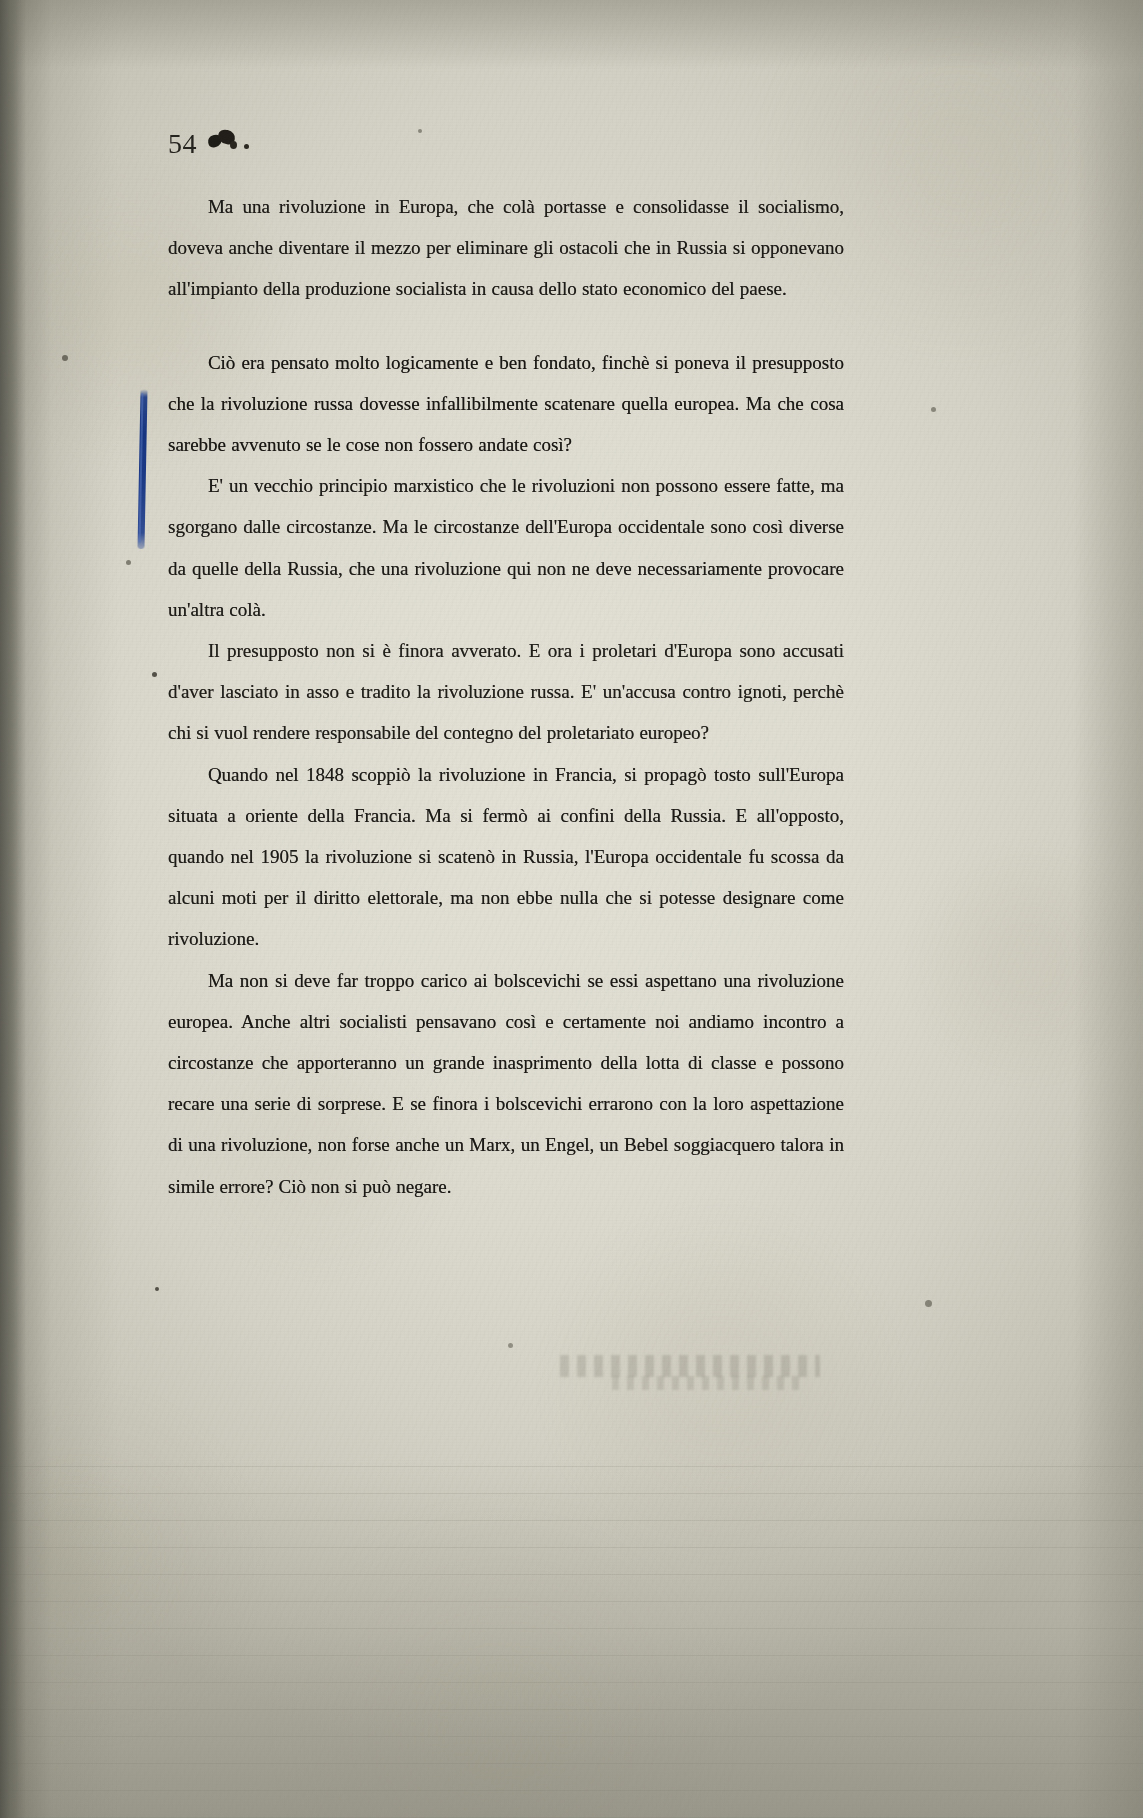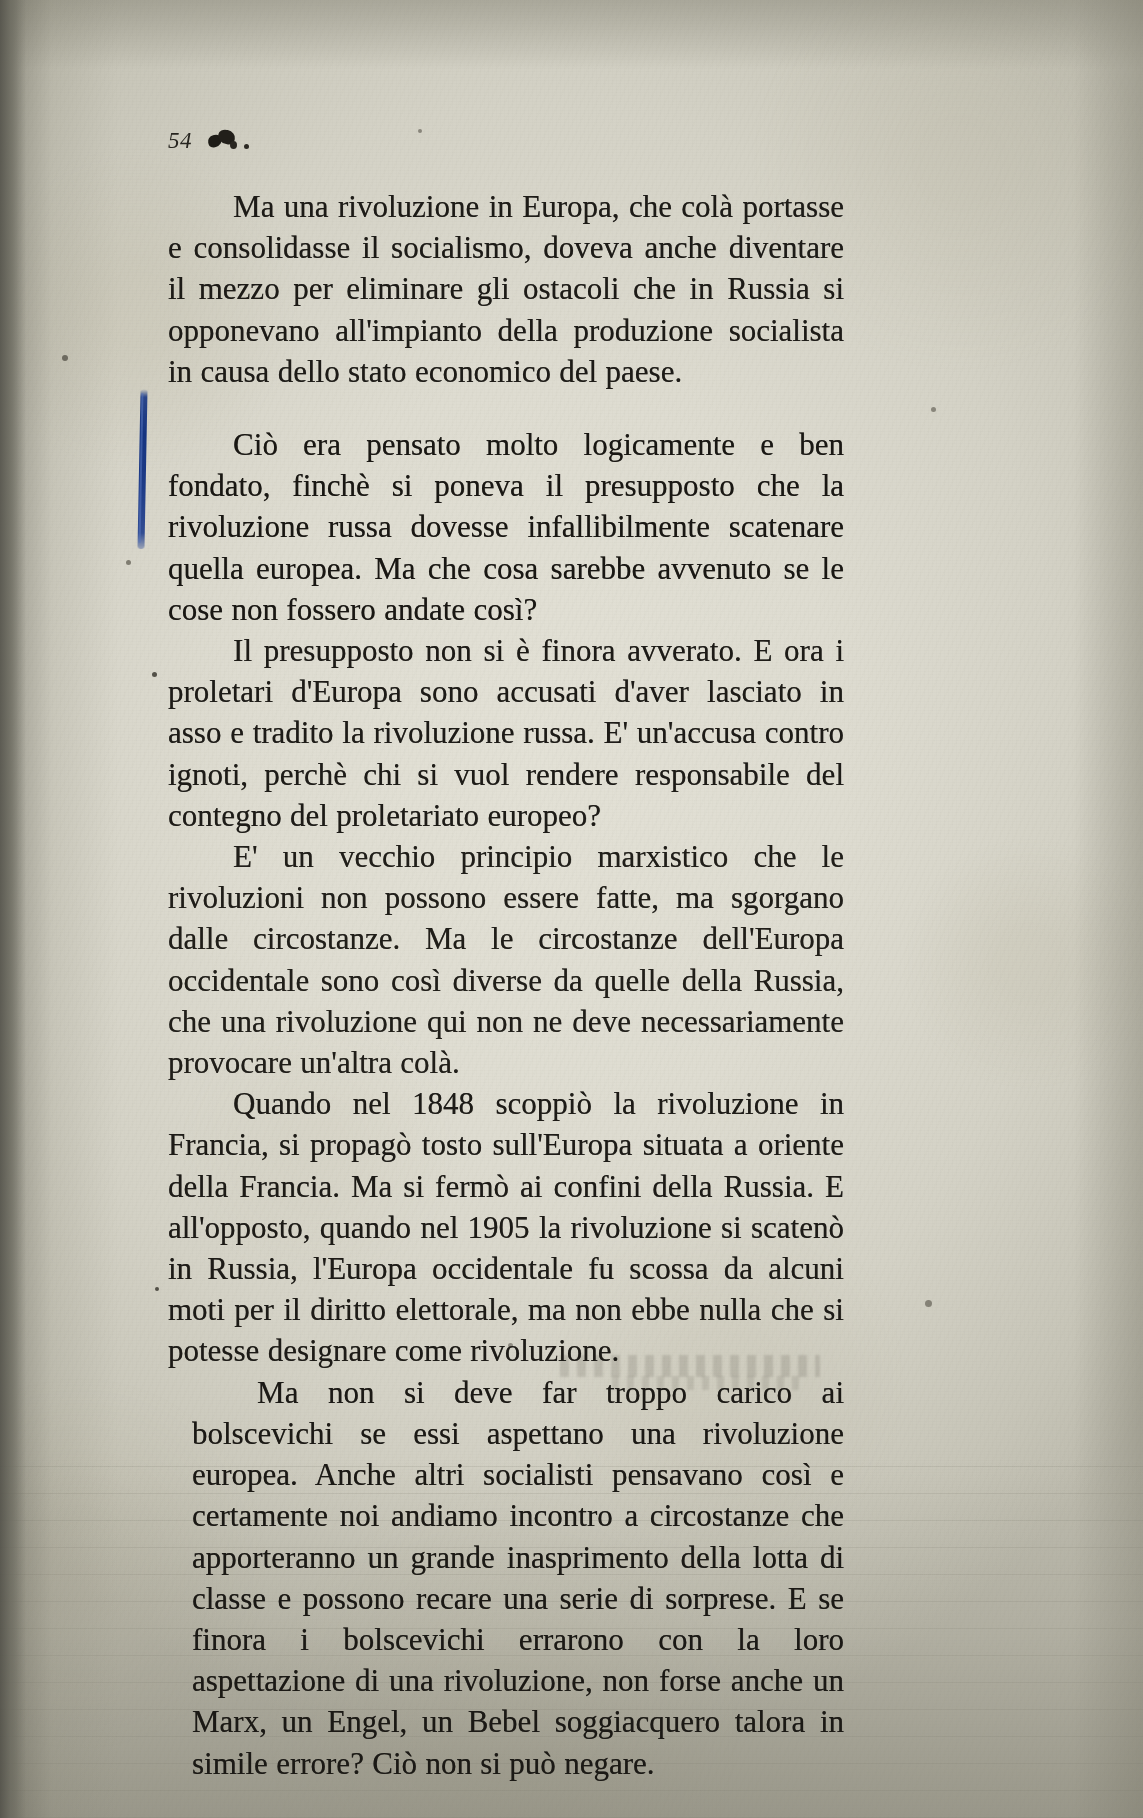--- a/index.html
+++ b/index.html
@@ -95,27 +95,26 @@
 
   
   .text-column {
     position: absolute;
     left: 168px;
     top: 128px;
     width: 676px;
   }
 
   .folio {
-    font-size: 23px;
+    font-size: 28px;
     color: #26241f;
     letter-spacing: .5px;
     margin-bottom: 30px;
     position: relative;
     height: 28px;
-    font-style: italic;
   }
   .folio-number {
     position: absolute;
     left: 0; top: 0;
   }
   .folio-blot {
     position: absolute;
     left: 38px; top: 2px;
     width: 34px; height: 19px;
   }
@@ -135,31 +134,31 @@
     background: #2a2721;
   }
   .folio-dot {
     position: absolute; left: 76px; top: 16px;
     width: 5px; height: 5px; border-radius: 50%;
     background: #2b2822;
   }
 
   .body-text p {
     margin: 0;
-    font-size: 31px;
+    font-size: 19px;
     line-height: 41.2px;
     color: #1d1b17;
     text-align: justify;
     text-indent: 2.1em;
     text-rendering: optimizeLegibility;
     
     text-shadow: 0 0 .6px rgba(30,28,23,.55), .3px .2px .4px rgba(40,38,32,.22);
     word-spacing: .02em;
   }
-  .body-text p.last-line-full { text-align-last: auto; margin-left: 24px; }
+  .body-text p.last-line-full { text-align-last: auto; }
 
   
   .body-text p:nth-child(2) { color: #191713; margin-top: 32px; }
   .body-text p:nth-child(4) { color: #201e19; }
   .body-text p:nth-child(6) { color: #1b1915; }
 
   
   .blue-margin-mark {
     position: absolute;
     left: 139px;
@@ -258,20 +257,20 @@
         <span class="b1"></span>
           <span class="b2"></span>
           <span class="b3"></span>
       </span>
       <span class="folio-dot"></span>
     </div>
 
     <div class="body-text">
       <p>Ma una rivoluzione in Europa, che colà portasse e consolidasse il socialismo, doveva anche diventare il mezzo per eliminare gli ostacoli che in Russia si opponevano all'impianto della produzione socialista in causa dello stato economico del paese.</p>
       <p>Ciò era pensato molto logicamente e ben fondato, finchè si poneva il presupposto che la rivoluzione russa dovesse infallibilmente scatenare quella europea. Ma che cosa sarebbe avvenuto se le cose non fossero andate così?</p>
+      <p>E' un vecchio principio marxistico che le rivoluzioni non possono essere fatte, ma sgorgano dalle circostanze. Ma le circostanze dell'Europa occidentale sono così diverse da quelle della Russia, che una rivoluzione qui non ne deve necessariamente provocare un'altra colà.</p>
       <p>Il presupposto non si è finora avverato. E ora i proletari d'Europa sono accusati d'aver lasciato in asso e tradito la rivoluzione russa. E' un'accusa contro ignoti, perchè chi si vuol rendere responsabile del contegno del proletariato europeo?</p>
-      <p>E' un vecchio principio marxistico che le rivoluzioni non possono essere fatte, ma sgorgano dalle circostanze. Ma le circostanze dell'Europa occidentale sono così diverse da quelle della Russia, che una rivoluzione qui non ne deve necessariamente provocare un'altra colà.</p>
       <p>Quando nel 1848 scoppiò la rivoluzione in Francia, si propagò tosto sull'Europa situata a oriente della Francia. Ma si fermò ai confini della Russia. E all'opposto, quando nel 1905 la rivoluzione si scatenò in Russia, l'Europa occidentale fu scossa da alcuni moti per il diritto elettorale, ma non ebbe nulla che si potesse designare come rivoluzione.</p>
       <p class="last-line-full">Ma non si deve far troppo carico ai bolscevichi se essi aspettano una rivoluzione europea. Anche altri socialisti pensavano così e certamente noi andiamo incontro a circostanze che apporteranno un grande inasprimento della lotta di classe e possono recare una serie di sorprese. E se finora i bolscevichi errarono con la loro aspettazione di una rivoluzione, non forse anche un Marx, un Engel, un Bebel soggiacquero talora in simile errore? Ciò non si può negare.</p>
     </div>
 
   </div>
 </div>
 
 </body></html>

